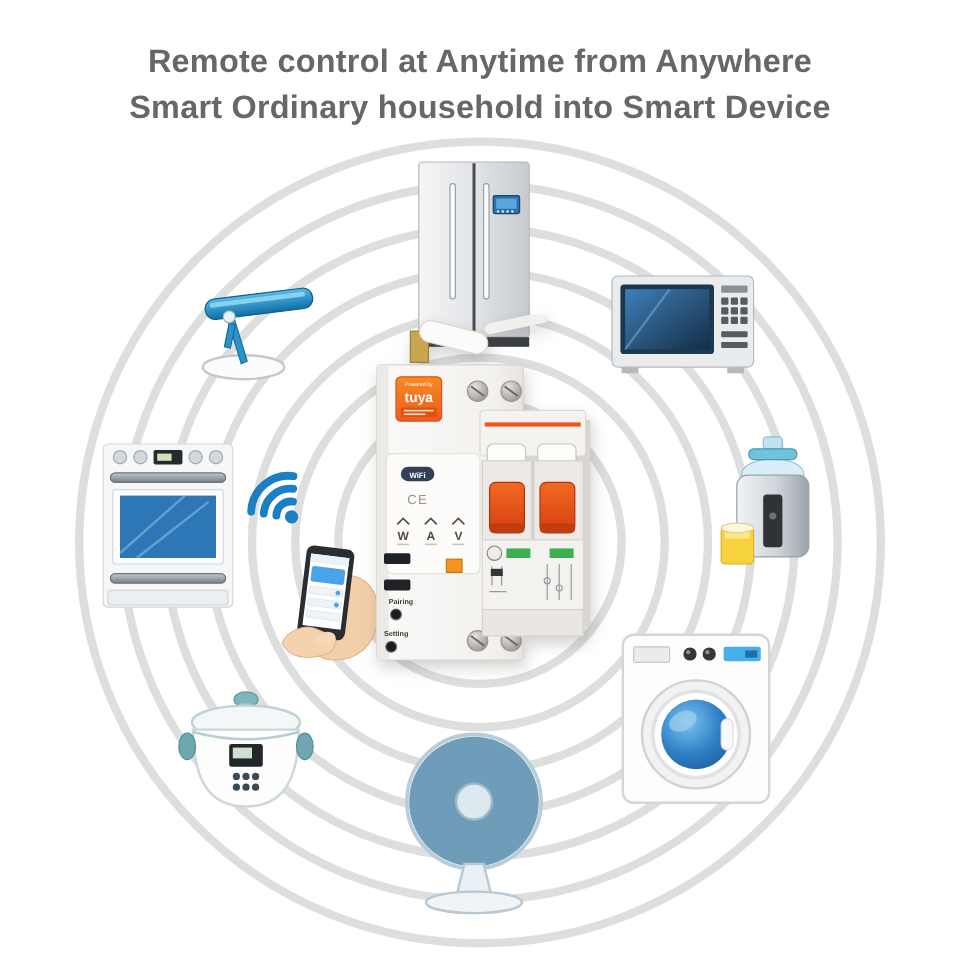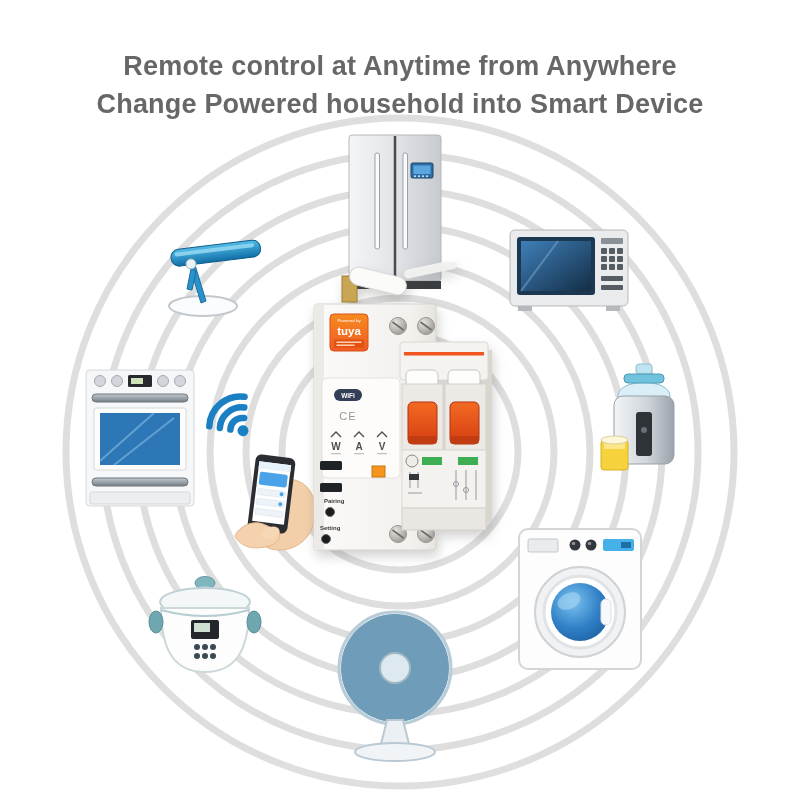--- a/index.html
+++ b/index.html
@@ -1,18 +1,18 @@
 <!DOCTYPE html>
 <html><head>
 <meta charset="utf-8">
 <style>
   html,body{margin:0;padding:0;background:#fff;}
   #canvas{position:relative;width:800px;height:800px;background:#ffffff;overflow:hidden;
           font-family:"Liberation Sans", sans-serif;}
-  .title{position:absolute;left:0;top:47px;width:800px;text-align:center;
+  .title{position:absolute;left:0;top:32px;width:800px;text-align:center;
          color:#676767;font-size:27px;font-weight:600;line-height:38px;letter-spacing:.2px;}
   .abs{position:absolute;}
   svg{display:block;}
   svg text{font-family:"Liberation Sans", sans-serif;}
   
   #rings{left:0;top:0;}
   #fridge{left:345px;top:133px;}
   #lamp{left:143px;top:193px;}
   #microwave{left:508px;top:226px;}
   #oven{left:84px;top:366px;}
@@ -36,21 +36,21 @@
       <circle cx="400" cy="452" r="190"></circle>
       <circle cx="400" cy="452" r="226"></circle>
       <circle cx="400" cy="452" r="262"></circle>
       <circle cx="400" cy="452" r="298"></circle>
       <circle cx="400" cy="452" r="334"></circle>
     </g>
   </svg>
 
   <div class="title">
     <div>Remote control at Anytime from Anywhere</div>
-    <div>Change Powered household into Smart Device</div>
+    <div>Smart Ordinary household into Smart Device</div>
   </div>
 
   <svg id="fridge" class="abs" width="100" height="158" viewBox="0 0 100 158">
     <defs>
       <linearGradient id="frG" x1="0" y1="0" x2="1" y2="0">
         <stop offset="0" stop-color="#f4f5f6"></stop>
           <stop offset=".5" stop-color="#e2e4e7"></stop>
           <stop offset="1" stop-color="#c7cbcf"></stop>
       </linearGradient>
     </defs>

